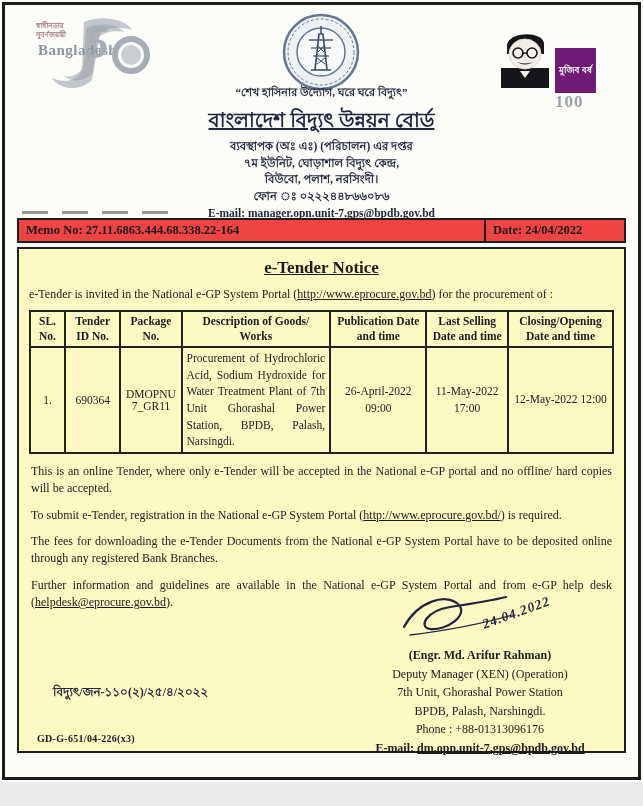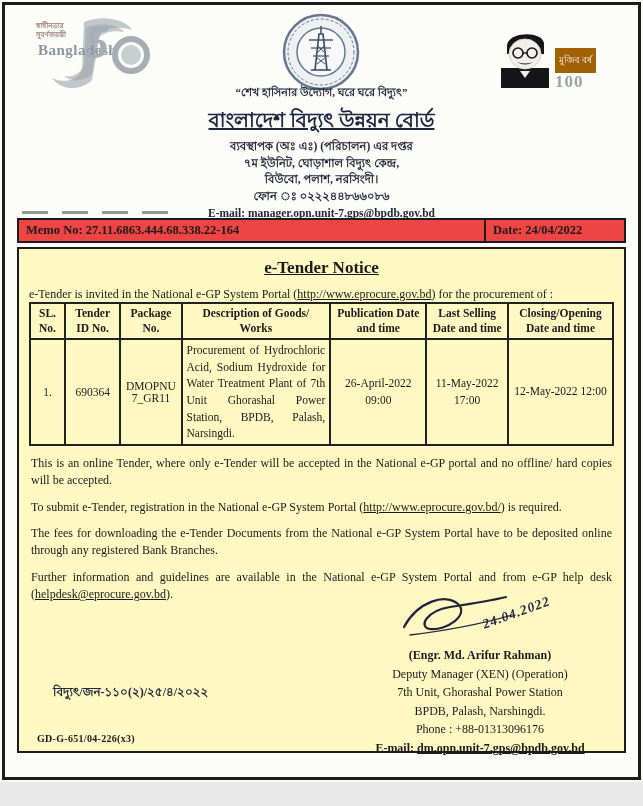--- a/index.html
+++ b/index.html
@@ -18,42 +18,42 @@
   .logo-left .bn2 { left:10px; top:17px; }
   .logo-left .country { position:absolute; left:12px; top:28px; font-size:15px; font-weight:bold; color:#8d959e; letter-spacing:.5px; }
   .logo-left .five { position:absolute; left:60px; top:2px; font-size:46px; font-weight:bold; font-style:italic; color:#a6adb5; }
   .logo-left .zero { position:absolute; left:86px; top:22px; width:26px; height:26px; border:6px solid #a6adb5; border-radius:50%; }
   .logo-left .zero-core { position:absolute; inset:3px; border-radius:50%; background:#c9ced3; }
 
   .logo-center { position:absolute; left:282px; top:6px; width:78px; height:90px; }
 
   .logo-right { position:absolute; left:498px; top:26px; width:120px; height:72px; display:flex; align-items:flex-start; }
   .mujib-text { margin-left:3px; margin-top:22px; }
-  .mujib-badge { background:#a16207; color:#fff; font-size:9px; padding:5px 4px; font-weight:normal; white-space:nowrap; }
+  .mujib-badge { background:#701a75; color:#fff; font-size:9px; padding:15px 4px; font-weight:bold; white-space:nowrap; }
   .mujib-100 { font-size:17px; font-weight:bold; color:#9aa1a8; letter-spacing:1px; line-height:1.1; }
 
   .header-text { position:absolute; left:0; right:0; top:84px; text-align:center; }
   .quote { font-size:11px; font-weight:bold; color:#24283a; }
   .org-name { font-size:20px; font-weight:bold; text-decoration:underline; color:#1e2742; margin-top:2px; }
   .addr-line { font-size:11.5px; font-weight:bold; color:#24283a; line-height:1.45; }
   .email-line { font-size:11.5px; font-weight:bold; color:#24283a; margin-top:2px; }
   .email-line .addr-part { text-decoration:underline; }
 
   
   .memo-row { position:absolute; left:17px; right:17px; top:218px; border:2px solid #1c1c1c; display:flex; background:#ef4444; }
   .memo-left { flex:1; padding:3px 7px; font-weight:bold; font-size:12.5px; }
   .memo-right { width:124px; border-left:2px solid #1c1c1c; padding:3px 7px; font-weight:bold; font-size:12.5px; }
 
   
   .main-box { position:absolute; left:17px; right:17px; top:247px; bottom:29px; border:2px solid #1c1c1c; padding:0 10px; background:#fef9c3; }
   .notice-title { text-align:center; font-size:17px; font-weight:bold; text-decoration:underline; margin-top:9px; }
   .intro { font-size:12px; margin-top:9px; }
   .doc-link { text-decoration:underline; }
 
-  table.tender { width:100%; border-collapse:collapse; margin-top:0; font-size:11.5px; }
+  table.tender { width:100%; border-collapse:collapse; margin-top:8px; font-size:11.5px; }
   table.tender th, table.tender td { border:2px solid #222; padding:2px 4px; }
   table.tender th { font-weight:bold; text-align:center; vertical-align:middle; line-height:1.3; }
   td.c-sl, td.c-id, td.c-pkg { text-align:center; vertical-align:middle; }
   td.c-desc { text-align:justify; vertical-align:top; line-height:1.45; padding:3px 6px; }
   td.c-date { text-align:center; vertical-align:middle; line-height:1.5; }
 
   .para { font-size:12px; line-height:1.45; text-align:justify; margin:9px 2px 0 2px; }
 
   
   .sig-squiggle { position:absolute; right:60px; top:336px; width:170px; height:60px; }

